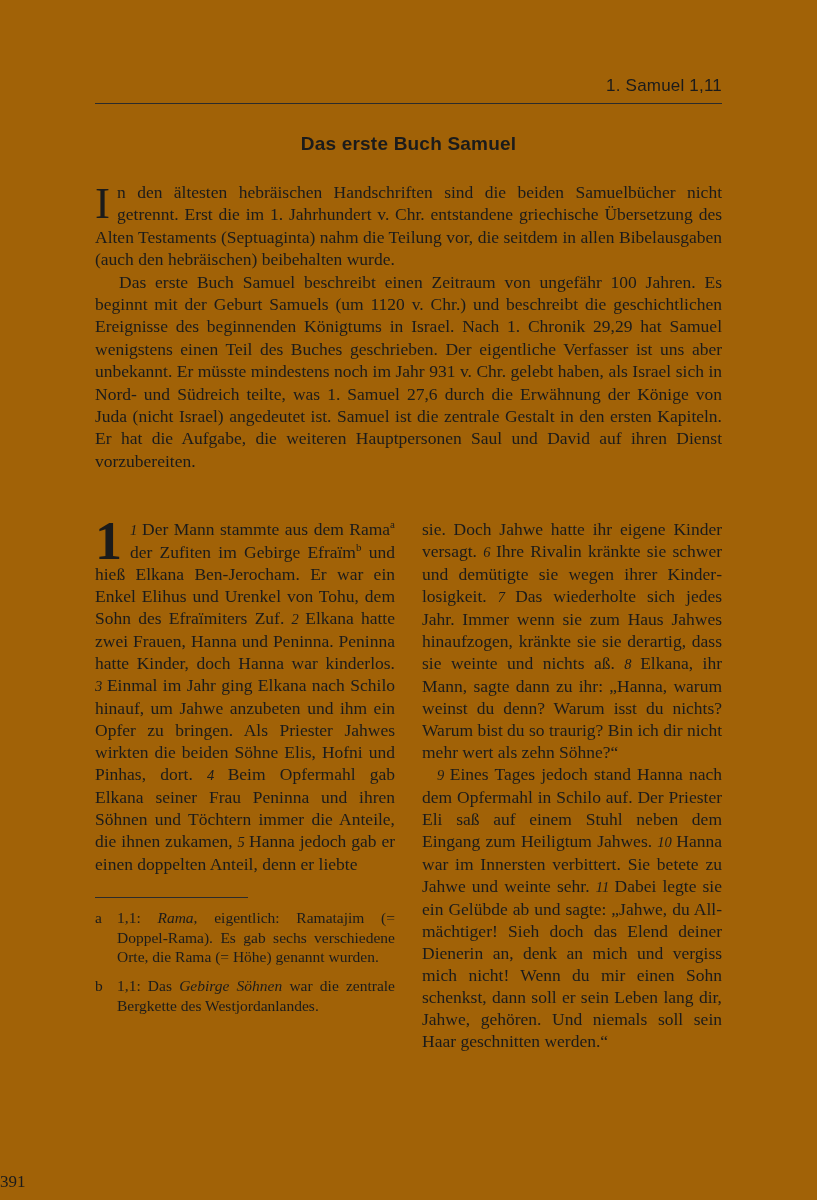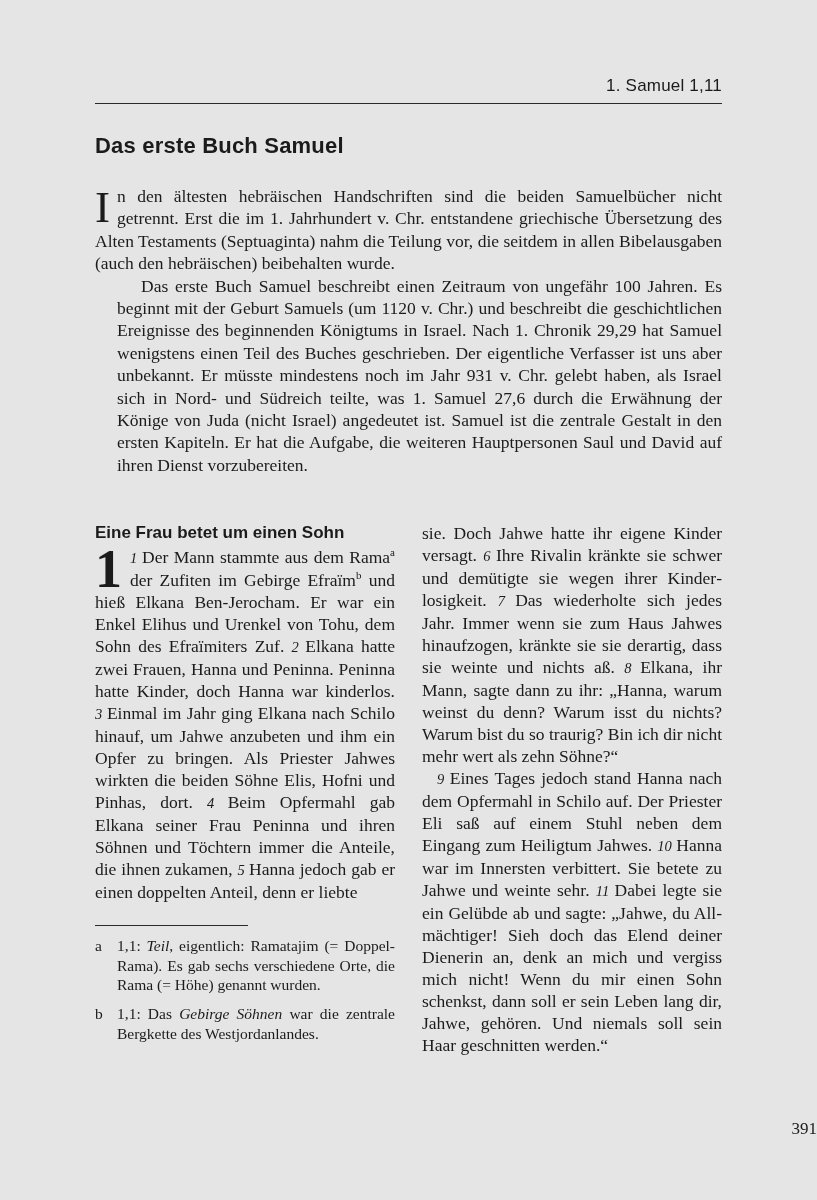--- a/index.html
+++ b/index.html
@@ -1,45 +1,45 @@
 <!DOCTYPE html>
 <html lang="de"><head>
 <meta charset="utf-8">
 <style>
   html,body { margin:0; padding:0; background:#ffffff; }
   .sheet {
     position:relative;
     width:817px; height:1200px;
     box-sizing:border-box;
-    background:#e5e5e5;
+    background:#a16207;
     color:#1b1b1b;
     padding:76px 95px 0 95px;
     overflow:hidden;
   }
   .running-head {
     font-family:"Liberation Sans",sans-serif;
     font-size:17px; letter-spacing:.2px;
     text-align:right;
     margin-bottom:7px;
   }
   .head-rule { border-top:1.6px solid #2b2b2b; }
   .book-title {
     font-family:"Liberation Sans",sans-serif;
-    font-size:22px; font-weight:700; letter-spacing:.2px;
-    text-align:left;
+    font-size:19px; font-weight:700; letter-spacing:.2px;
+    text-align:center;
     margin:29px 0 16px 0;
   }
   .intro {
     font-family:"Liberation Serif",serif;
     font-size:17.5px; line-height:22.4px;
     text-align:justify;
     margin:0;
   }
   .p1 { margin-top:26px; }
-  .p2 { text-indent:24px;margin-left:22px; }
+  .p2 { text-indent:24px; }
   .dropcap-i {
     float:left;
     font-family:"Liberation Serif",serif;
     font-size:45px; line-height:38px;
     padding:3px 7px 0 0;
   }
   .columns { display:flex; gap:27px; margin-top:46px; }
   .col {
     width:300px;
     font-family:"Liberation Serif",serif;
@@ -68,22 +68,22 @@
   }
   .footnote-rule {
     width:153px;
     border-top:1.6px solid #2b2b2b;
     margin-bottom:10px;
   }
   .footnote { display:flex; margin-bottom:9px; }
   .fn-marker { flex:none; width:22px; }
   .fn-text   { flex:1; text-align:justify; }
   .page-number {
-    position:absolute; left:0; right:0; top:1119px;
-    text-align:right;
+    position:absolute; left:0; right:0; top:1172px;
+    text-align:left;
     font-family:"Liberation Serif",serif;
     font-size:17px;
   }
 </style>
 </head>
 <body>
 
 <div class="sheet">
 
   <div class="running-head">1. Samuel 1,11</div>
@@ -91,28 +91,27 @@
 
   <h1 class="book-title">Das erste Buch Samuel</h1>
 
   <p class="intro p1"><span class="dropcap-i">I</span><span>n den ältesten hebräischen Handschriften sind die beiden Samuelbücher nicht getrennt. Erst die im 1. Jahrhundert v. Chr. entstandene griechische Über­set­zung des Alten Testaments (Septuaginta) nahm die Teilung vor, die seitdem in allen Bibelausgaben (auch den hebräischen) beibehalten wurde.</span></p>
 
   <p class="intro p2">Das erste Buch Samuel beschreibt einen Zeitraum von ungefähr 100 Jahren. Es beginnt mit der Geburt Samuels (um 1120 v. Chr.) und beschreibt die ge­schicht­lichen Ereignisse des beginnenden Königtums in Israel. Nach 1. Chronik 29,29 hat Samuel wenigstens einen Teil des Buches geschrieben. Der eigentliche Verfasser ist uns aber unbekannt. Er müsste mindestens noch im Jahr 931 v. Chr. gelebt haben, als Israel sich in Nord- und Südreich teilte, was 1. Samuel 27,6 durch die Erwähnung der Könige von Juda (nicht Israel) angedeutet ist. Samuel ist die zentrale Gestalt in den ersten Kapiteln. Er hat die Aufgabe, die weiteren Hauptpersonen Saul und David auf ihren Dienst vorzubereiten.</p>
 
   <div class="columns">
 
     <div class="col col-left">
-      <h2 class="section-heading">Eine Frau betet um einen Sohn</h2>
       <p class="verse-para"><span class="chapter-num">1</span><span><span class="seg-vnum">1&nbsp;</span><span class="seg-normal">Der Mann stammte aus dem Rama</span><span class="seg-sup">a</span><span class="seg-normal"> der Zufiten im Gebirge Ef­raïm</span><span class="seg-sup">b</span><span class="seg-normal"> und hieß Elkana Ben-Jerocham. Er war ein Enkel Elihus und Ur­en­kel von Tohu, dem Sohn des Efraïmi­ters Zuf. </span><span class="seg-vnum">2&nbsp;</span><span class="seg-normal">Elkana hatte zwei Frauen, Hanna und Peninna. Peninna hatte Kinder, doch Hanna war kinder­los. </span><span class="seg-vnum">3&nbsp;</span><span class="seg-normal">Einmal im Jahr ging Elkana nach Schilo hin­auf, um Jahwe anzu­beten und ihm ein Opfer zu bringen. Als Priester Jahwes wirkten die beiden Söhne Elis, Hofni und Pinhas, dort. </span><span class="seg-vnum">4&nbsp;</span><span class="seg-normal">Beim Opfermahl gab Elkana seiner Frau Peninna und ihren Söhnen und Töchtern immer die Anteile, die ih­nen zukamen, </span><span class="seg-vnum">5&nbsp;</span><span class="seg-normal">Hanna jedoch gab er einen doppelten Anteil, denn er liebte</span></span></p>
 
       <div class="footnotes">
         <div class="footnote-rule"></div>
         <div class="footnote">
           <span class="fn-marker">a</span>
-          <span class="fn-text"><span class="seg-normal">1,1: </span><span class="seg-italic">Teil</span><span class="seg-normal">, eigentlich: Rama­tajim (= Doppel-Rama). Es gab sechs ver­schiedene Orte, die Rama (= Höhe) ge­nannt wurden.</span></span>
+          <span class="fn-text"><span class="seg-normal">1,1: </span><span class="seg-italic">Rama</span><span class="seg-normal">, eigentlich: Rama­tajim (= Doppel-Rama). Es gab sechs ver­schiedene Orte, die Rama (= Höhe) ge­nannt wurden.</span></span>
         </div>
         <div class="footnote">
           <span class="fn-marker">b</span>
           <span class="fn-text"><span class="seg-normal">1,1: Das </span><span class="seg-italic">Gebirge Söhnen</span><span class="seg-normal"> war die zentrale Bergkette des West­jordan­landes.</span></span>
         </div>
       </div>
     </div>
 
     <div class="col col-right">
       <p class="verse-para"><span><span class="seg-normal">sie. Doch Jahwe hatte ihr eigene Kin­der versagt. </span><span class="seg-vnum">6&nbsp;</span><span class="seg-normal">Ihre Rivalin kränkte sie schwer und demütigte sie wegen ihrer Kinder­losig­keit. </span><span class="seg-vnum">7&nbsp;</span><span class="seg-normal">Das wieder­holte sich jedes Jahr. Immer wenn sie zum Haus Jahwes hinauf­zogen, kränkte sie sie derartig, dass sie weinte und nichts aß. </span><span class="seg-vnum">8&nbsp;</span><span class="seg-normal">Elkana, ihr Mann, sagte dann zu ihr: „Hanna, warum weinst du denn? Warum isst du nichts? Warum bist du so traurig? Bin ich dir nicht mehr wert als zehn Söhne?“</span></span></p>

